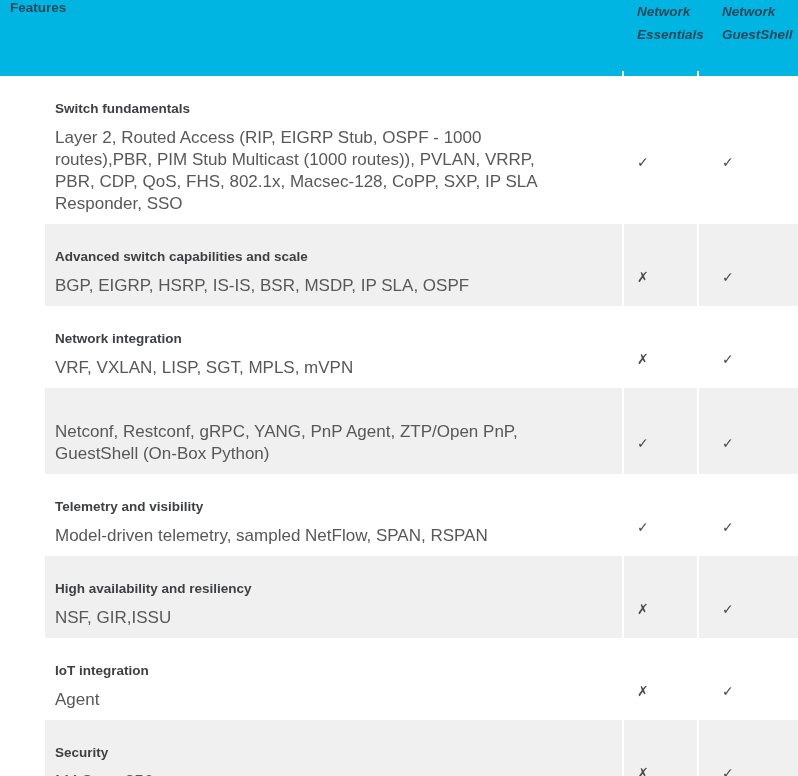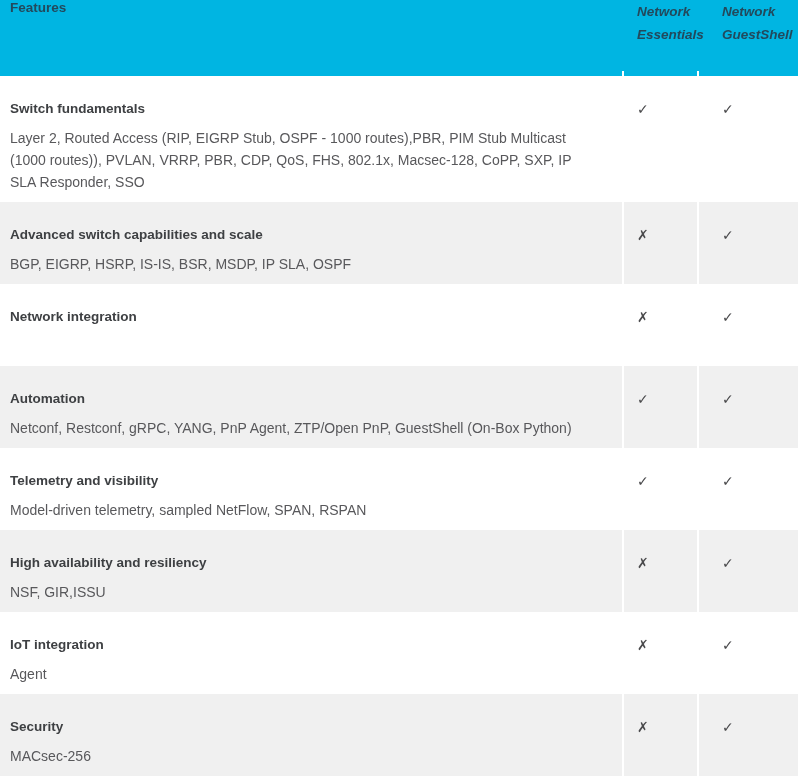--- a/index.html
+++ b/index.html
@@ -47,39 +47,40 @@
     width:100px;
     padding-left:24px;
   }
   .thead .hline{
     line-height:23px;
     white-space:nowrap;
     font-style:italic;
   }
   .row{
     display:flex;
-    align-items:flex-start;
+    align-items:center;
     min-height:82px;
     background:#fff;
+    margin-left:45px;
   }
   .row:nth-child(even){
     background:var(--row-alt-bg);
   }
   .row .cell-features{
     padding:24px 48px 9px 10px;
   }
   .row-title{
     font-size:13.5px;
     font-weight:bold;
     color:var(--title-text);
     line-height:18px;
   }
   .row-desc{
     margin-top:9px;
-    font-size:14px;
+    font-size:17px;
     color:var(--desc-text);
     line-height:22px;
   }
   .mark-cell{
     padding-top:24px;
     font-size:14px;
     line-height:18px;
     color:var(--mark-color);
   }
   .vline{
@@ -125,28 +126,28 @@
       <div class="row-title">Advanced switch capabilities and scale</div>
       <div class="row-desc">BGP, EIGRP, HSRP, IS-IS, BSR, MSDP, IP SLA, OSPF</div>
     </div>
     <div class="cell-col2 mark-cell">✗</div>
     <div class="cell-col3 mark-cell">✓</div>
   </div>
 
   <div class="row">
     <div class="cell-features">
       <div class="row-title">Network integration</div>
+      <div class="row-desc">VRF, VXLAN, LISP, SGT, MPLS, mVPN</div>
     </div>
     <div class="cell-col2 mark-cell">✗</div>
     <div class="cell-col3 mark-cell">✓</div>
   </div>
 
   <div class="row">
     <div class="cell-features">
-      <div class="row-title">Automation</div>
       <div class="row-desc">Netconf, Restconf, gRPC, YANG, PnP Agent, ZTP/Open PnP, GuestShell (On-Box Python)</div>
     </div>
     <div class="cell-col2 mark-cell">✓</div>
     <div class="cell-col3 mark-cell">✓</div>
   </div>
 
   <div class="row">
     <div class="cell-features">
       <div class="row-title">Telemetry and visibility</div>
       <div class="row-desc">Model-driven telemetry, sampled NetFlow, SPAN, RSPAN</div>

